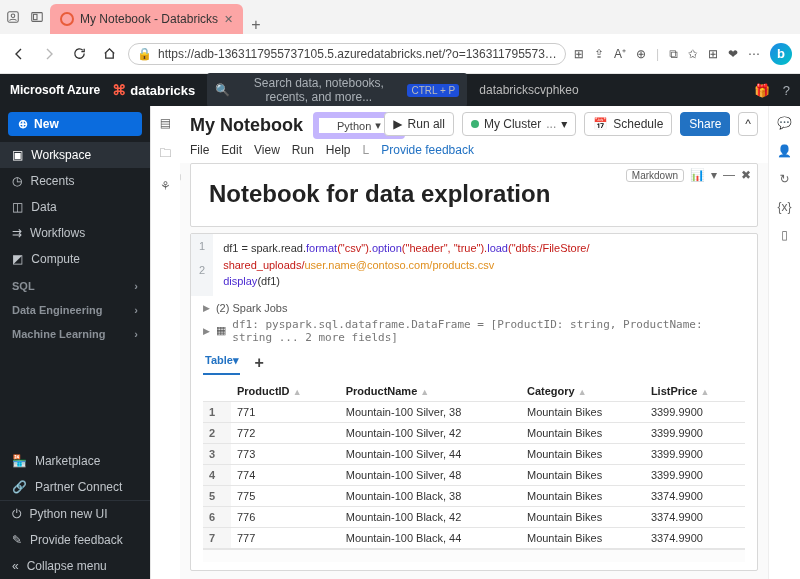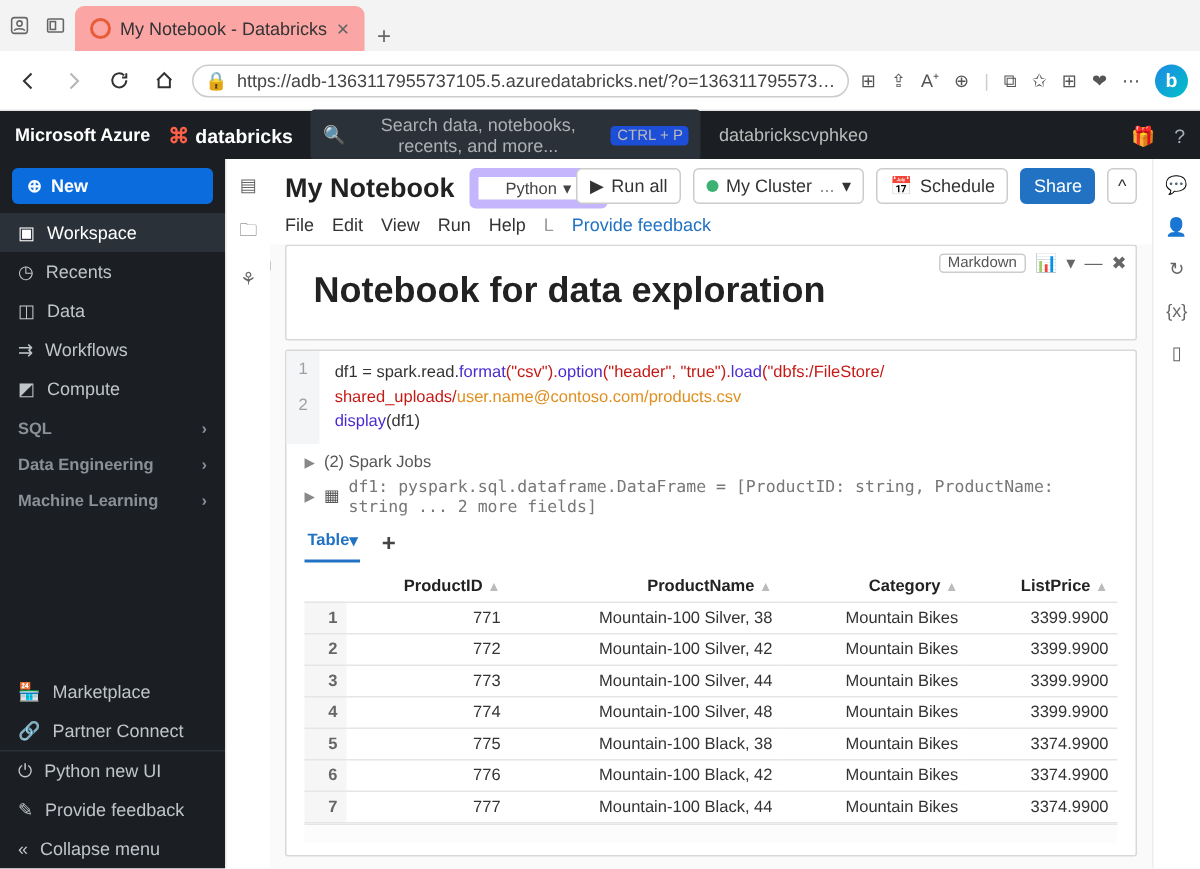--- a/index.html
+++ b/index.html
@@ -76,21 +76,21 @@
 .output { padding:4px 12px 8px; font-size:11px; color:#555;}
 .out-row { display:flex; align-items:center; gap:6px; padding:2px 0;}
 .caret { color:#888; font-size:9px;}
 .mono { font-family: Menlo, Consolas, monospace; color:#777;}
 
 .tbl-tabs { display:flex; align-items:center; gap:14px; padding:6px 0 4px; border-bottom:2px solid transparent;}
 .tbl-tab { color:#2272c3; font-weight:600; border-bottom:2px solid #2272c3; padding:2px 2px 6px; display:flex; gap:0; align-items:flex-start;}
 .plus { color:#444; font-size:16px; font-weight:600;}
 
 table.data { width:100%; border-collapse:collapse; font-size:11px; color:#333;}
-table.data th, table.data td { border-bottom:1px solid #e5e5e5; padding:4px 6px; text-align:right;margin-top:40px;}
+table.data th, table.data td { border-bottom:1px solid #e5e5e5; padding:4px 6px; text-align:left;margin-top:40px;}
 table.data th { color:#222; font-weight:700; background:#fff;}
 .row-num { width:28px; text-align:center; color:#666; font-weight:600; background:#f6f6f6;}
 .sort-ic { color:#bbb; font-size:9px; }
 
 .tbl-footer { display:flex; align-items:center; gap:10px; padding:6px 8px; border-top:1px solid #e5e5e5; background:#fcfcfc; color:#555; font-size:11px;}
 
 .right-rail { width:32px; background:#fff; border-left:1px solid #eee; display:flex; flex-direction:column; align-items:center; gap:14px; padding-top:10px; color:#666;}
 .icon { width:14px; height:14px; display:inline-flex; align-items:center; justify-content:center;}
 svg { display:block; }
 </style>

